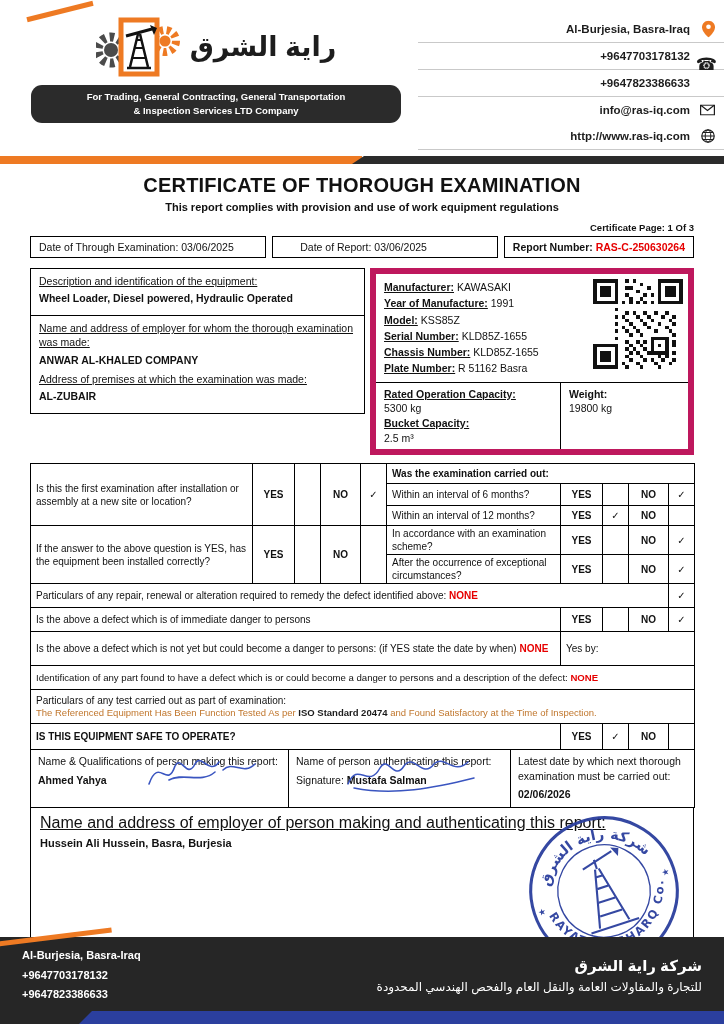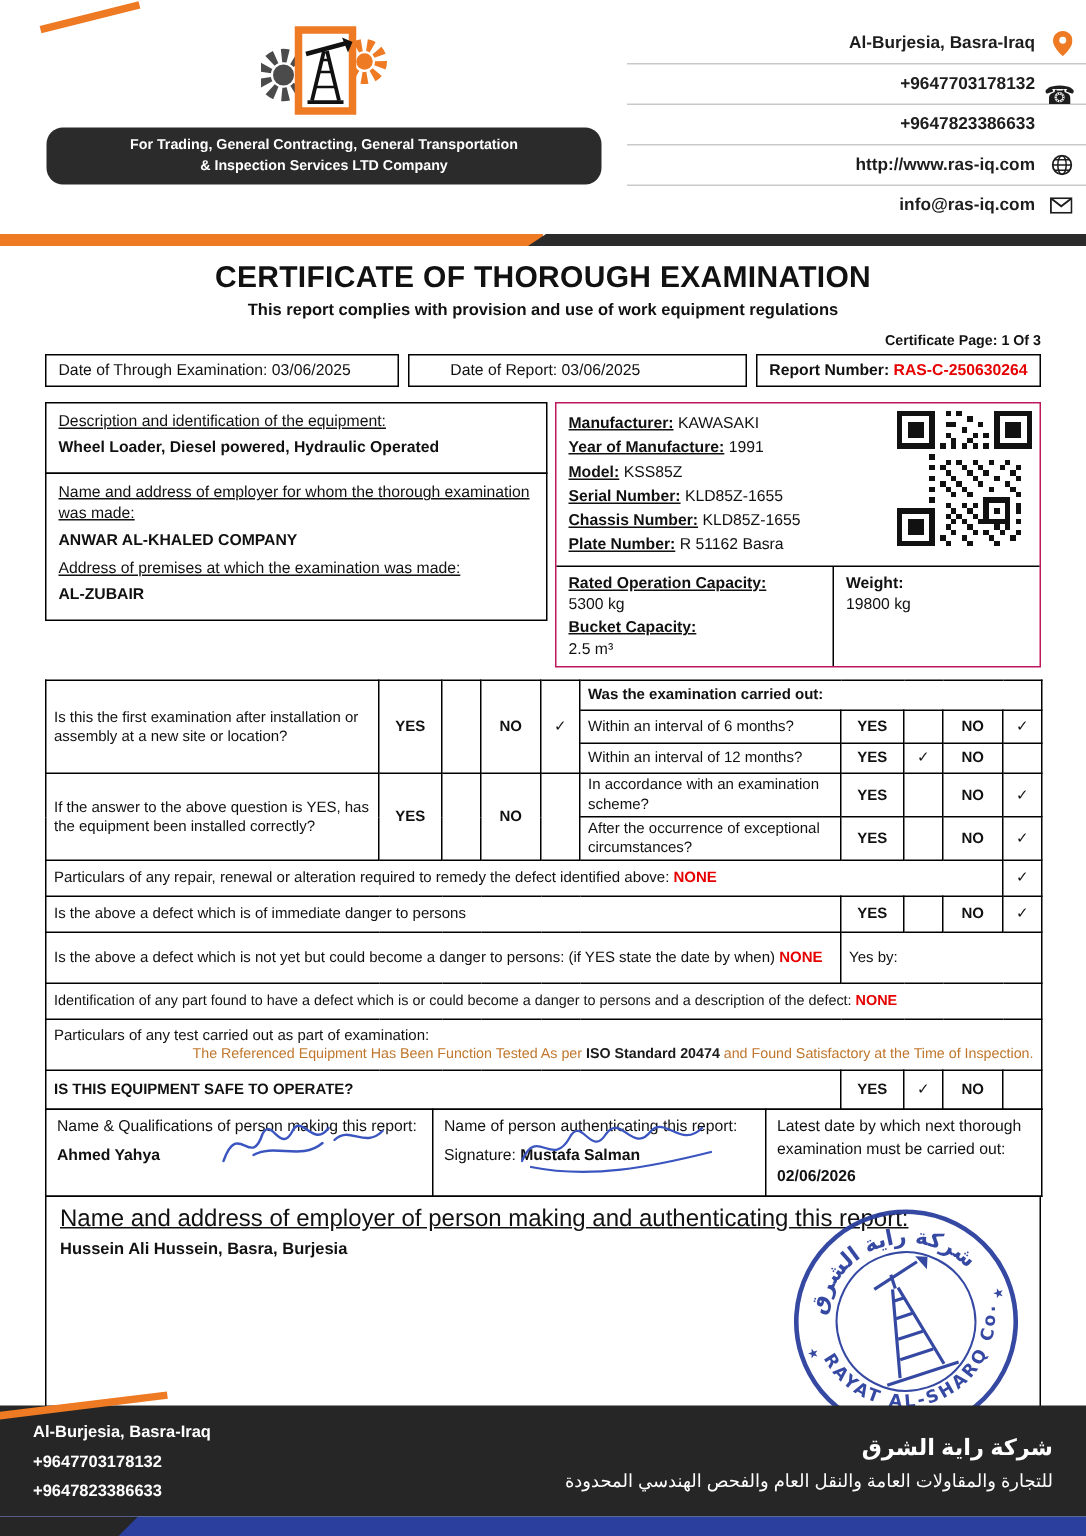--- a/index.html
+++ b/index.html
@@ -38,39 +38,39 @@
   .ib1{width:236px;} .ib2{width:204px;padding-left:27px;} .ib3{flex:1;}
   .red{color:#e60000;font-weight:bold;}
 
   
   .equip{display:flex;gap:5px;margin-top:10px;align-items:flex-start;}
   .equip-left{width:335px;display:flex;flex-direction:column;}
   .ebox{border:1px solid #000;padding:5px 8px;}
   .ebox+.ebox{margin-top:-1px;flex:1;}
   .elabel{font-size:10.5px;text-decoration:underline;line-height:1.35;}
   .evalue{font-size:10.5px;font-weight:bold;margin:4px 0 6px;}
-  .equip-right{flex:1;border:1px solid #be185d;display:flex;flex-direction:column;position:relative;}
+  .equip-right{flex:1;border:6px solid #be185d;display:flex;flex-direction:column;position:relative;}
   .specs{padding:5px 8px;flex:1;}
   .spec-line{font-size:10.5px;line-height:1.55;}
   .slabel{font-weight:bold;text-decoration:underline;}
   .sbold{font-weight:bold;}
   .qr{position:absolute;top:5px;right:5px;width:90px;height:90px;}
   .cap-row{display:flex;border-top:1px solid #000;}
   .cap-cell{width:168px;border-right:1px solid #000;padding:4px 8px;font-size:10.5px;line-height:1.4;}
   .weight-cell{flex:1;padding:4px 8px;font-size:10.5px;line-height:1.4;}
 
   
   table.exam{border-collapse:collapse;table-layout:fixed;width:664px;margin-top:8px;}
   table.exam td{border:1px solid #000;font-size:10px;padding:1px 5px;vertical-align:middle;line-height:1.3;overflow:hidden;}
   .yn{font-weight:bold;text-align:center;padding:1px 2px !important;}
   .chk{text-align:center;font-size:12px;padding:0 !important;}
   .hdr{font-weight:bold;}
   .safe{font-weight:bold;font-size:12px;}
   .fit{font-size:9.6px !important;}
-  .testline{font-size:9.5px;color:#c0762c;white-space:nowrap;text-align:right;}
+  .testline{font-size:9.5px;color:#c0762c;white-space:nowrap;}
   .testline b{color:#1a1a1a;}
 
   
   table.sig{border-collapse:collapse;table-layout:fixed;width:664px;margin-top:-1px;}
   table.sig td{border:1px solid #000;font-size:10.5px;padding:4px 7px;vertical-align:top;position:relative;line-height:1.35;}
   .sig-name{font-weight:bold;margin-top:4px;}
   .sig-svg{position:absolute;pointer-events:none;}
   .employer-full{border:1px solid #000;margin-top:-1px;height:162px;padding:6px 9px;position:relative;}
   .emp-label{font-size:16px;text-decoration:underline;}
   .emp-value{font-size:11px;font-weight:bold;margin-top:5px;}
@@ -103,20 +103,21 @@
             <circle cx="69" cy="25" r="11" fill="none" stroke="#ee7a23" stroke-width="8" stroke-dasharray="4 3.6"></circle>
             <circle cx="69" cy="25" r="5.5" fill="#ee7a23"></circle>
             <rect x="25" y="4" width="36" height="54" fill="#ffffff" stroke="#ee7a23" stroke-width="5"></rect>
             <path d="M31 52 L55 52" stroke="#111" stroke-width="2.5" fill="none"></path>
             <path d="M34 51 L42 18 M52 51 L44 18" stroke="#111" stroke-width="2.5" fill="none"></path>
             <path d="M36 42 L50 42 M38 32 L48 32 M40 24 L46 24" stroke="#111" stroke-width="1.8" fill="none"></path>
             <path d="M30 20 L56 13" stroke="#111" stroke-width="3" fill="none"></path>
             <path d="M54 9 l7 3 l-3 7 z" fill="#111"></path>
           </svg>
         </span>
+        <span class="logo-ar">راية الشرق</span>
       </div>
       <div class="tagline">
         <div>For Trading, General Contracting, General Transportation</div>
         <div>&amp; Inspection Services LTD Company</div>
       </div>
     </div>
 
     <div class="contacts">
       <div class="contact-row">
         <span>Al-Burjesia, Basra-Iraq</span>
@@ -127,36 +128,36 @@
             </svg>
         </span>
       </div>
       <div class="contact-row">
         <span>+9647703178132</span>
       </div>
       <div class="contact-row">
         <span>+9647823386633</span>
       </div>
       <span class="phone-glyph">☎</span>
+      <div class="contact-row nb">
+        <span>info@ras-iq.com</span>
+        <span class="cicon">
+          <svg width="15" height="11" viewBox="0 0 15 11">
+              <rect x=".6" y=".6" width="13.8" height="9.8" fill="none" stroke="#1d1d1d" stroke-width="1.2"></rect>
+              <path d="M.8.8 L7.5 6 L14.2.8" fill="none" stroke="#1d1d1d" stroke-width="1.2"></path>
+            </svg>
+        </span>
+      </div>
       <div class="contact-row">
         <span>http://www.ras-iq.com</span>
         <span class="cicon">
           <svg width="14" height="14" viewBox="0 0 14 14">
               <circle cx="7" cy="7" r="6.2" fill="none" stroke="#1d1d1d" stroke-width="1.2"></circle>
               <ellipse cx="7" cy="7" rx="2.8" ry="6.2" fill="none" stroke="#1d1d1d" stroke-width="1"></ellipse>
               <path d="M.8 7 H13.2 M1.8 3.5 H12.2 M1.8 10.5 H12.2" stroke="#1d1d1d" stroke-width="1" fill="none"></path>
-            </svg>
-        </span>
-      </div>
-      <div class="contact-row nb">
-        <span>info@ras-iq.com</span>
-        <span class="cicon">
-          <svg width="15" height="11" viewBox="0 0 15 11">
-              <rect x=".6" y=".6" width="13.8" height="9.8" fill="none" stroke="#1d1d1d" stroke-width="1.2"></rect>
-              <path d="M.8.8 L7.5 6 L14.2.8" fill="none" stroke="#1d1d1d" stroke-width="1.2"></path>
             </svg>
         </span>
       </div>
     </div>
   </div>
 
   <div class="divider">
     <div class="divider-orange"></div>
     <div class="divider-dark"></div>
   </div>

